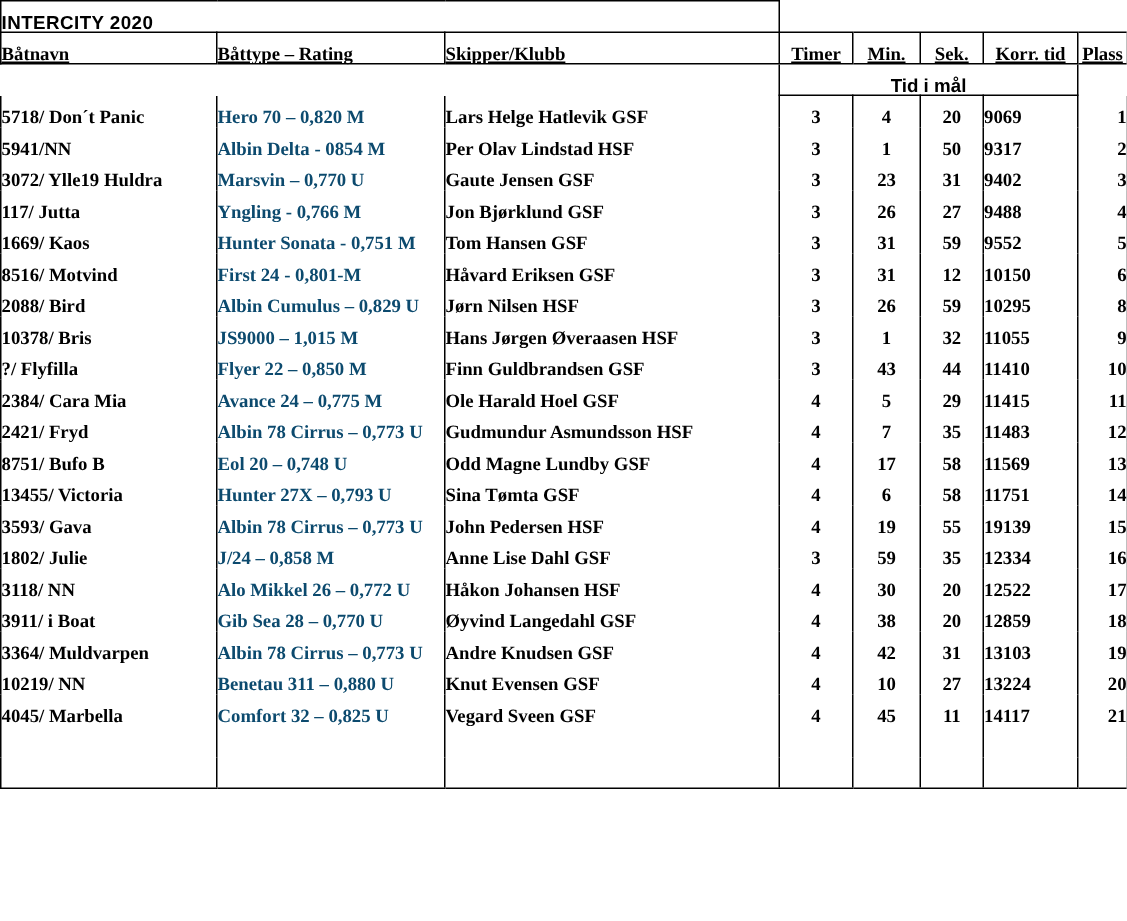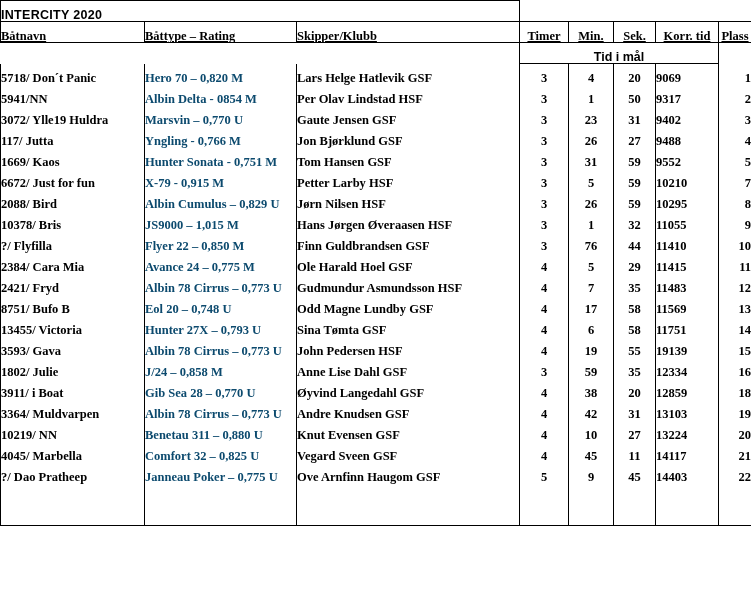--- a/index.html
+++ b/index.html
@@ -195,28 +195,28 @@
           <td class="boat bl">1669/ Kaos</td>
           <td class="type bl">Hunter Sonata - 0,751 M</td>
           <td class="skip bl">Tom Hansen GSF</td>
           <td class="num bl">3</td>
           <td class="num bl">31</td>
           <td class="num bl">59</td>
           <td class="korr bl">9552</td>
           <td class="plass bl br">5</td>
         </tr>
         <tr>
-          <td class="boat bl">6672/ Just for fun</td>
-          <td class="type bl">X-79 - 0,915 M</td>
-          <td class="skip bl">Petter Larby HSF</td>
-          <td class="num bl">3</td>
-          <td class="num bl">5</td>
-          <td class="num bl">59</td>
-          <td class="korr bl">10210</td>
-          <td class="plass bl br">7</td>
+          <td class="boat bl">8516/ Motvind</td>
+          <td class="type bl">First 24 - 0,801-M</td>
+          <td class="skip bl">Håvard Eriksen GSF</td>
+          <td class="num bl">3</td>
+          <td class="num bl">31</td>
+          <td class="num bl">12</td>
+          <td class="korr bl">10150</td>
+          <td class="plass bl br">6</td>
         </tr>
         <tr>
           <td class="boat bl">2088/ Bird</td>
           <td class="type bl">Albin Cumulus – 0,829 U</td>
           <td class="skip bl">Jørn Nilsen HSF</td>
           <td class="num bl">3</td>
           <td class="num bl">26</td>
           <td class="num bl">59</td>
           <td class="korr bl">10295</td>
           <td class="plass bl br">8</td>
@@ -229,21 +229,21 @@
           <td class="num bl">1</td>
           <td class="num bl">32</td>
           <td class="korr bl">11055</td>
           <td class="plass bl br">9</td>
         </tr>
         <tr>
           <td class="boat bl">?/ Flyfilla</td>
           <td class="type bl">Flyer 22 – 0,850 M</td>
           <td class="skip bl">Finn Guldbrandsen GSF</td>
           <td class="num bl">3</td>
-          <td class="num bl">76</td>
+          <td class="num bl">43</td>
           <td class="num bl">44</td>
           <td class="korr bl">11410</td>
           <td class="plass bl br">10</td>
         </tr>
         <tr>
           <td class="boat bl">2384/ Cara Mia</td>
           <td class="type bl">Avance 24 – 0,775 M</td>
           <td class="skip bl">Ole Harald Hoel GSF</td>
           <td class="num bl">4</td>
           <td class="num bl">5</td>
@@ -295,20 +295,30 @@
           <td class="boat bl">1802/ Julie</td>
           <td class="type bl">J/24 – 0,858 M</td>
           <td class="skip bl">Anne Lise Dahl GSF</td>
           <td class="num bl">3</td>
           <td class="num bl">59</td>
           <td class="num bl">35</td>
           <td class="korr bl">12334</td>
           <td class="plass bl br">16</td>
         </tr>
         <tr>
+          <td class="boat bl">3118/ NN</td>
+          <td class="type bl">Alo Mikkel 26 – 0,772 U</td>
+          <td class="skip bl">Håkon Johansen HSF</td>
+          <td class="num bl">4</td>
+          <td class="num bl">30</td>
+          <td class="num bl">20</td>
+          <td class="korr bl">12522</td>
+          <td class="plass bl br">17</td>
+        </tr>
+        <tr>
           <td class="boat bl">3911/ i Boat</td>
           <td class="type bl">Gib Sea 28 – 0,770 U</td>
           <td class="skip bl">Øyvind Langedahl GSF</td>
           <td class="num bl">4</td>
           <td class="num bl">38</td>
           <td class="num bl">20</td>
           <td class="korr bl">12859</td>
           <td class="plass bl br">18</td>
         </tr>
         <tr>
@@ -334,30 +344,20 @@
         <tr>
           <td class="boat bl">4045/ Marbella</td>
           <td class="type bl">Comfort 32 – 0,825 U</td>
           <td class="skip bl">Vegard Sveen GSF</td>
           <td class="num bl">4</td>
           <td class="num bl">45</td>
           <td class="num bl">11</td>
           <td class="korr bl">14117</td>
           <td class="plass bl br">21</td>
         </tr>
-        <tr>
-          <td class="boat bl">?/ Dao Pratheep</td>
-          <td class="type bl">Janneau Poker – 0,775 U</td>
-          <td class="skip bl">Ove Arnfinn Haugom GSF</td>
-          <td class="num bl">5</td>
-          <td class="num bl">9</td>
-          <td class="num bl">45</td>
-          <td class="korr bl">14403</td>
-          <td class="plass bl br">22</td>
-        </tr>
         <tr class="empty-row">
           <td class="bl"></td>
           <td class="bl"></td>
           <td class="bl"></td>
           <td class="bl"></td>
           <td class="bl"></td>
           <td class="bl"></td>
           <td class="bl"></td>
           <td class="bl br"></td>
         </tr>

